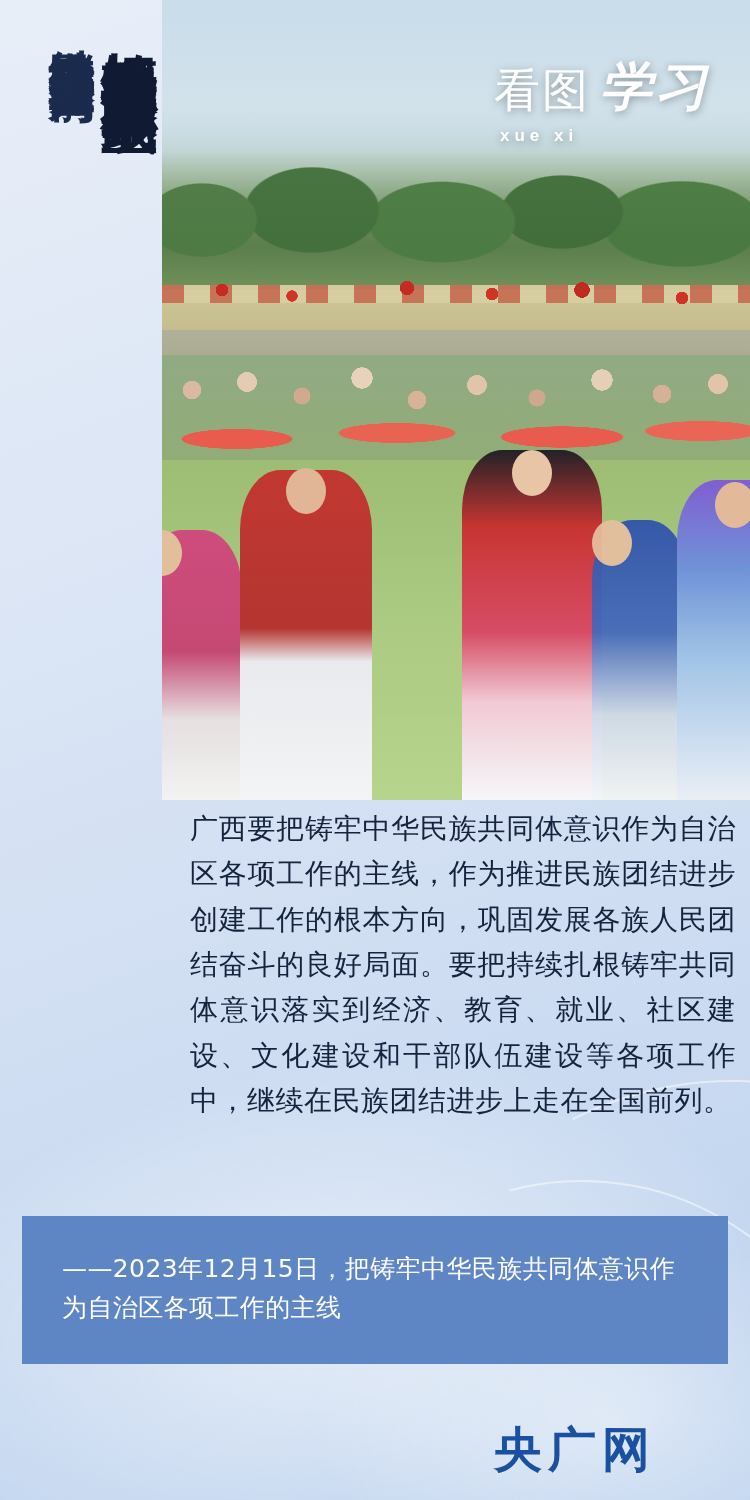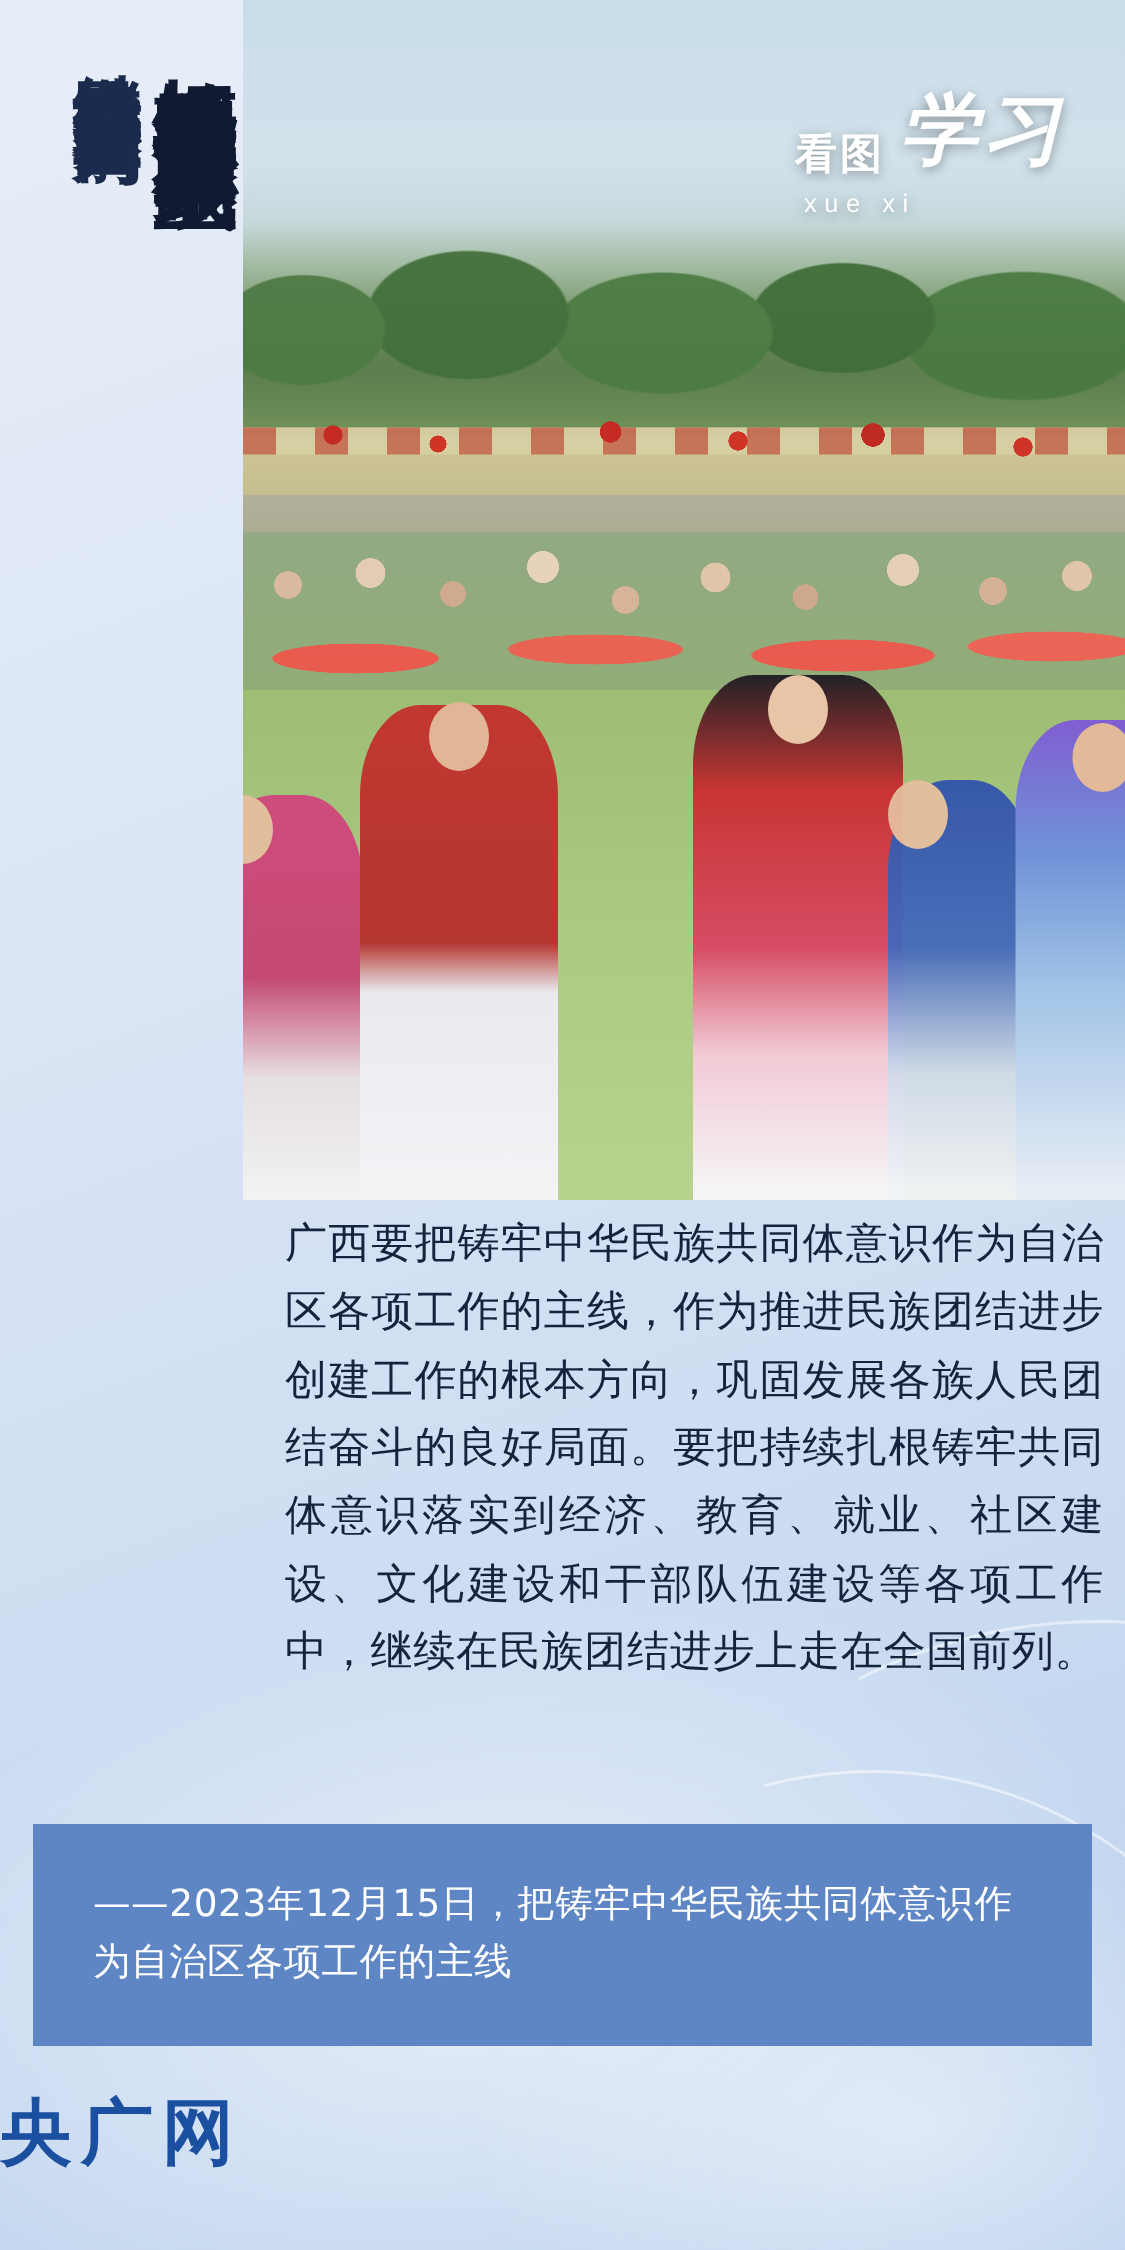--- a/index.html
+++ b/index.html
@@ -211,35 +211,35 @@
     color: #ffffff;
     text-shadow: 0 2px 8px rgba(0,0,0,0.35);
   }
   .logo-row {
     display: flex;
     align-items: flex-end;
     gap: 10px;
   }
   .logo-kan {
     font-family: "DejaVu Sans", "Liberation Sans", sans-serif;
-    font-size: 28px;
-    font-weight: bold;
+    font-size: 46px;
+    font-weight: normal;
     letter-spacing: 2px;
   }
   .logo-xue {
     font-family: Liberation Serif, serif;
     font-size: 52px;
     font-weight: bold;
     font-style: italic;
     letter-spacing: 3px;
   }
   .logo-pinyin {
     font-size: 17px;
     letter-spacing: 5px;
-    font-weight: normal;
+    font-weight: bold;
     margin-top: 4px;
     margin-left: 6px;
   }
 
   
   .body-text {
     position: absolute;
     left: 190px;
     top: 806px;
     width: 546px;
@@ -266,26 +266,26 @@
     font-size: 25px;
     line-height: 1.55;
     letter-spacing: 0.4px;
     z-index: 6;
   }
 
   
   .footer {
     position: absolute;
     left: 0;
-    top: 1372px;
+    top: 1400px;
     width: 656px;
     height: 100px;
     display: flex;
     align-items: center;
-    justify-content: flex-start;
+    justify-content: flex-end;
     z-index: 6;
   }
   .footer-logo {
     font-family: "DejaVu Sans", "Liberation Sans", sans-serif;
     font-size: 48px;
     font-weight: bold;
     color: #1b4fa0;
     letter-spacing: 6px;
   }
 </style>

